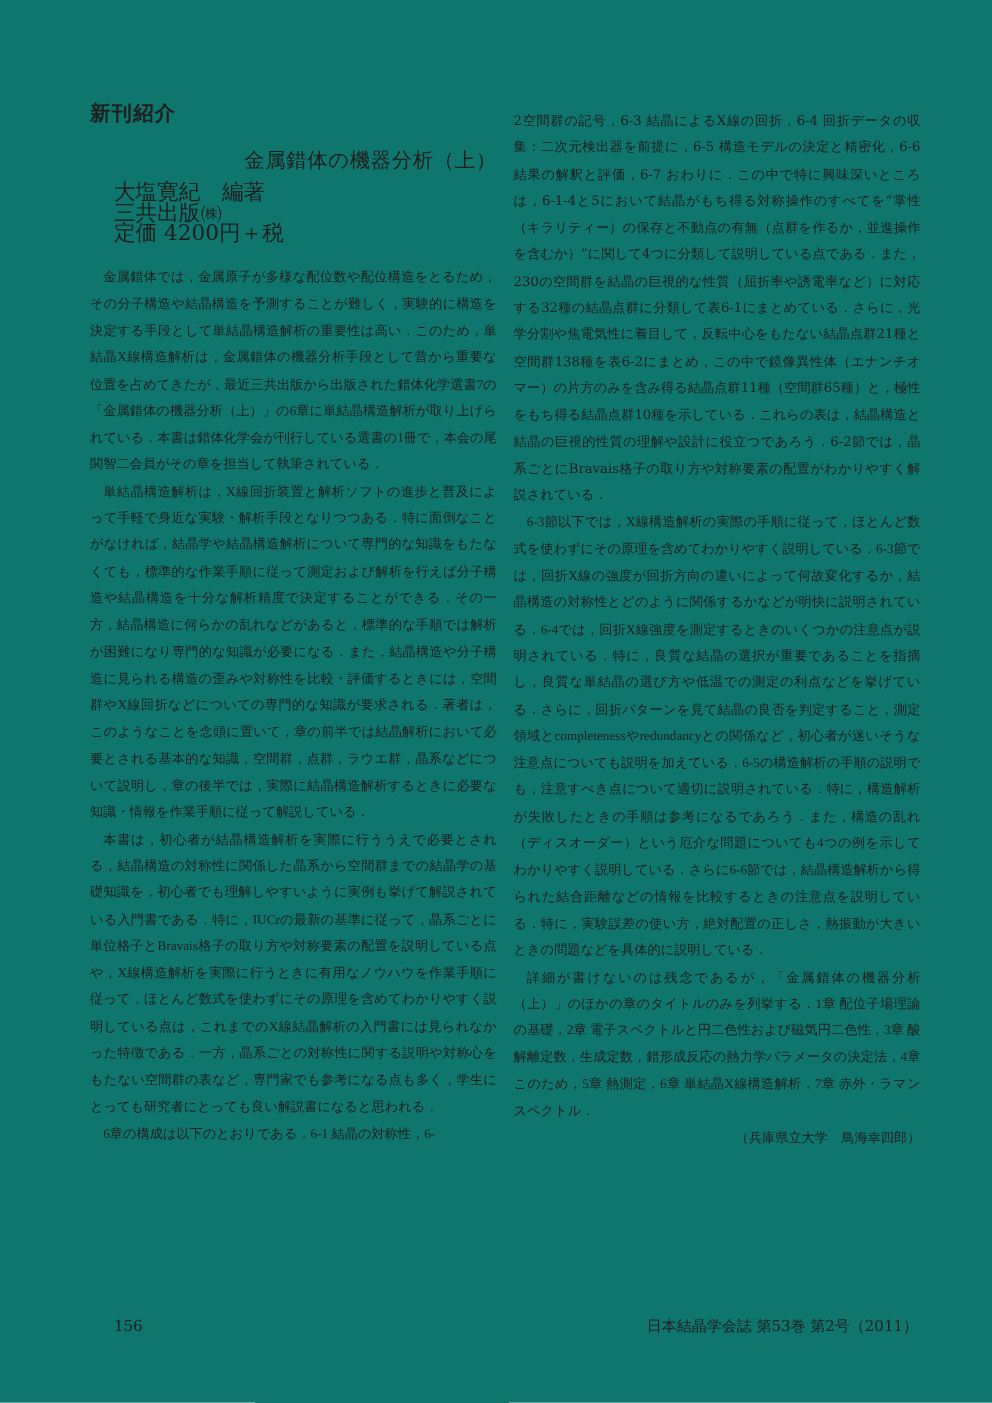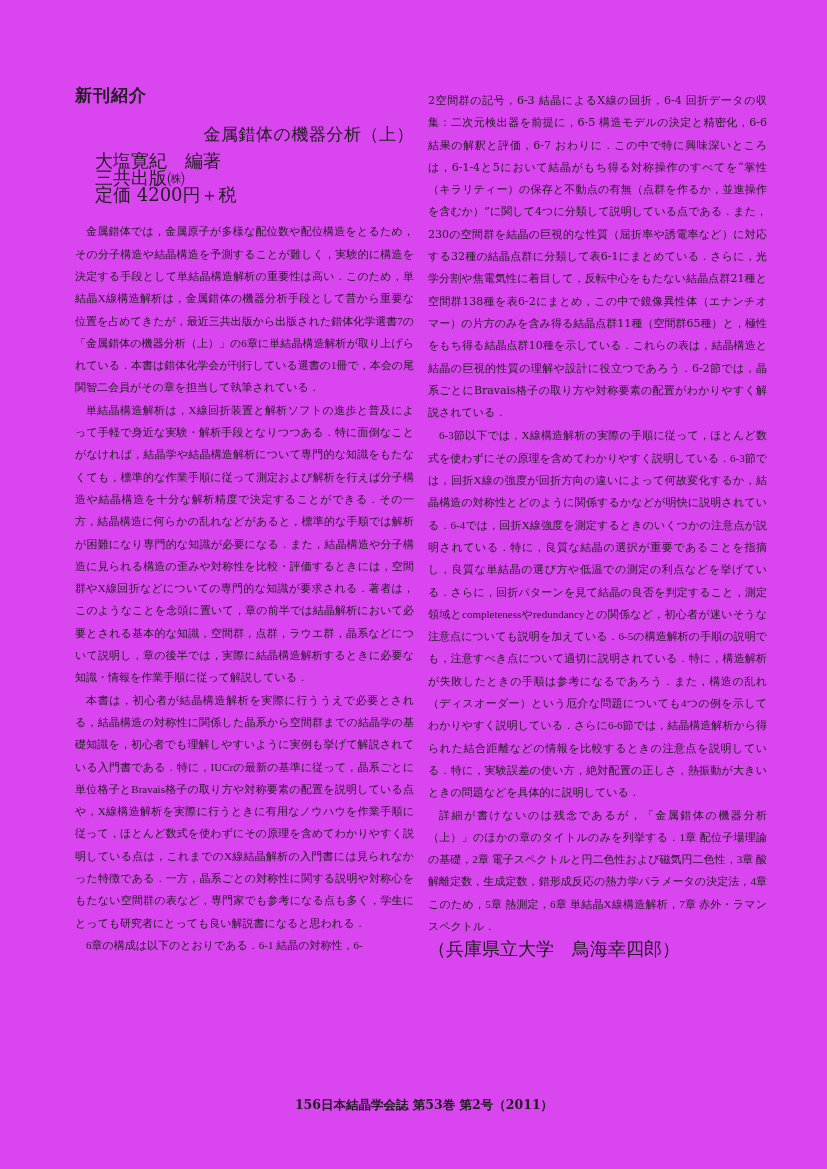--- a/index.html
+++ b/index.html
@@ -4,21 +4,21 @@
 <style>
   html, body {
     margin: 0;
     padding: 0;
     background: #ffffff;
   }
   .page {
     position: relative;
     width: 827px;
     height: 1169px;
-    background: #d946ef;
+    background: #0f766e;
     color: #1e1e1e;
     font-family: "DejaVu Serif", "Liberation Serif", serif;
     overflow: hidden;
   }
   .columns {
     position: absolute;
     left: 75px;
     top: 83px;
     width: 692px;
     display: flex;
@@ -57,35 +57,35 @@
     font-size: 11px;
     line-height: 22.3px;
     text-align: justify;
     margin: 0;
   }
   .indent {
     text-indent: 1em;
     font-family: Liberation Serif, serif;
   }
   .signature {
-    font-size: 18px;
+    font-size: 11px;
     line-height: 22.3px;
+    text-align: right;
     margin-top: 1px;
   }
   .footer {
     position: absolute;
-    left: 63px;
+    left: 75px;
     right: 62px;
     top: 1097px;
     display: flex;
-    justify-content: center;
+    justify-content: space-between;
     align-items: baseline;
     font-size: 12.5px;
     line-height: 16px;
-    font-weight: bold;
   }
   .footer .page-number {
     padding-left: 20px;
   }
 </style>
 </head>
 <body>
 
 <div class="page">
 

